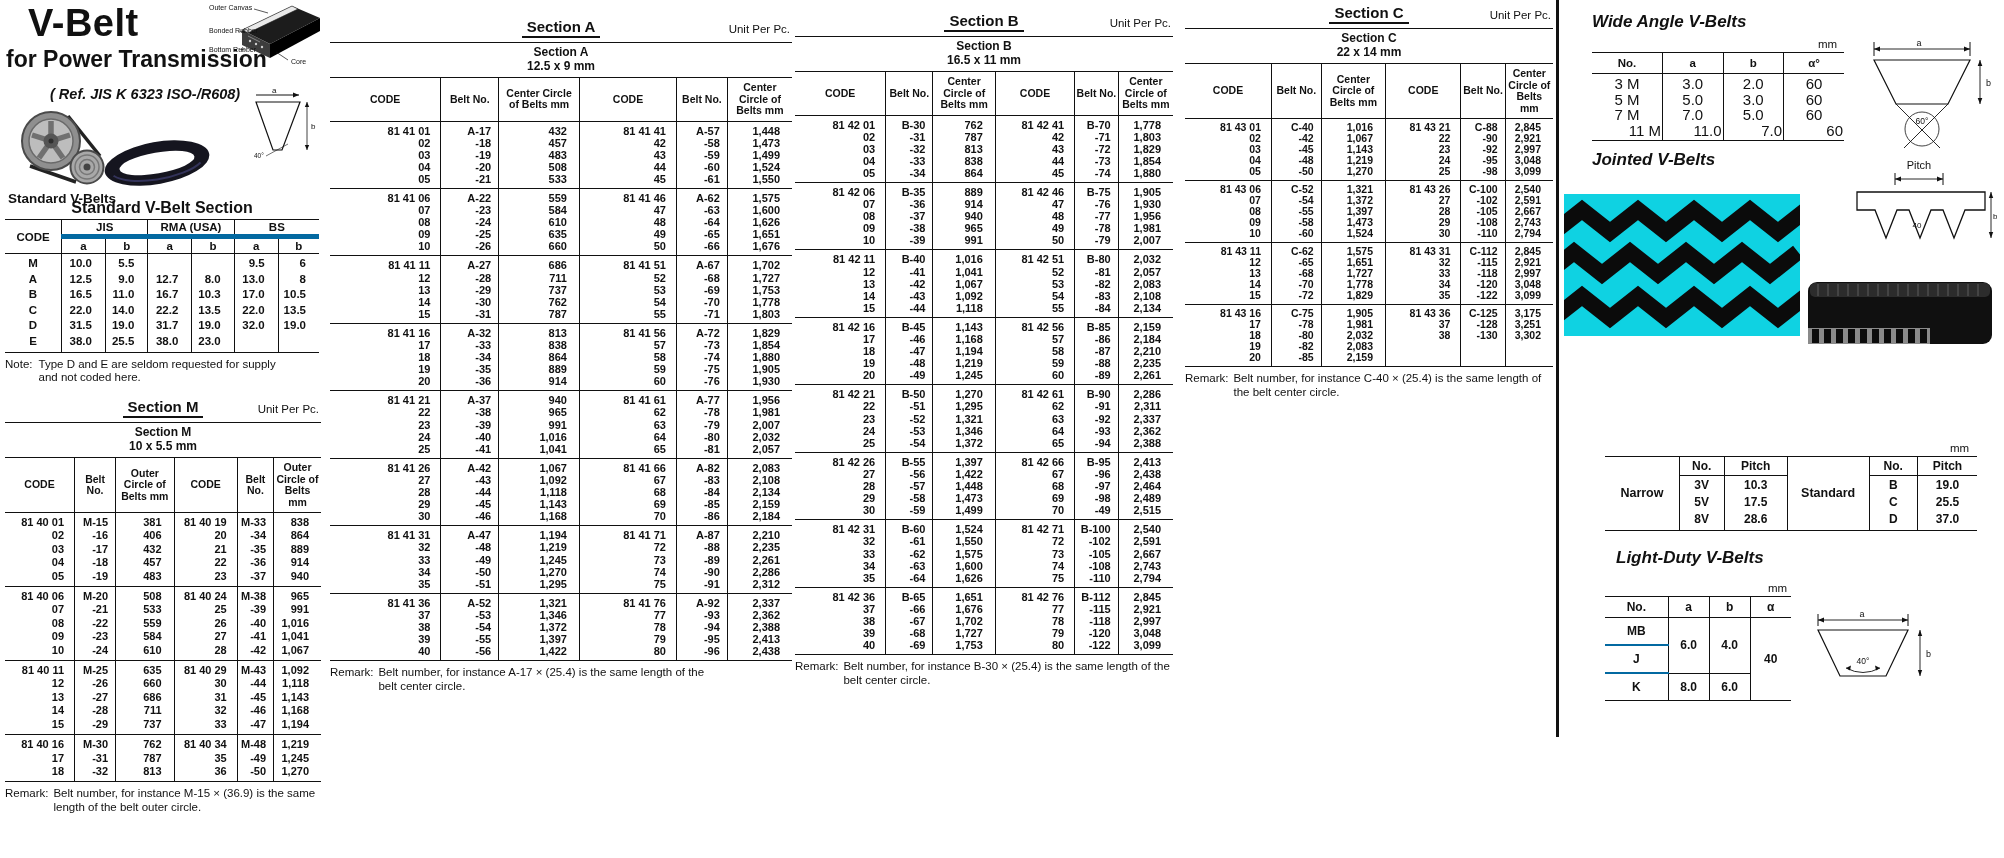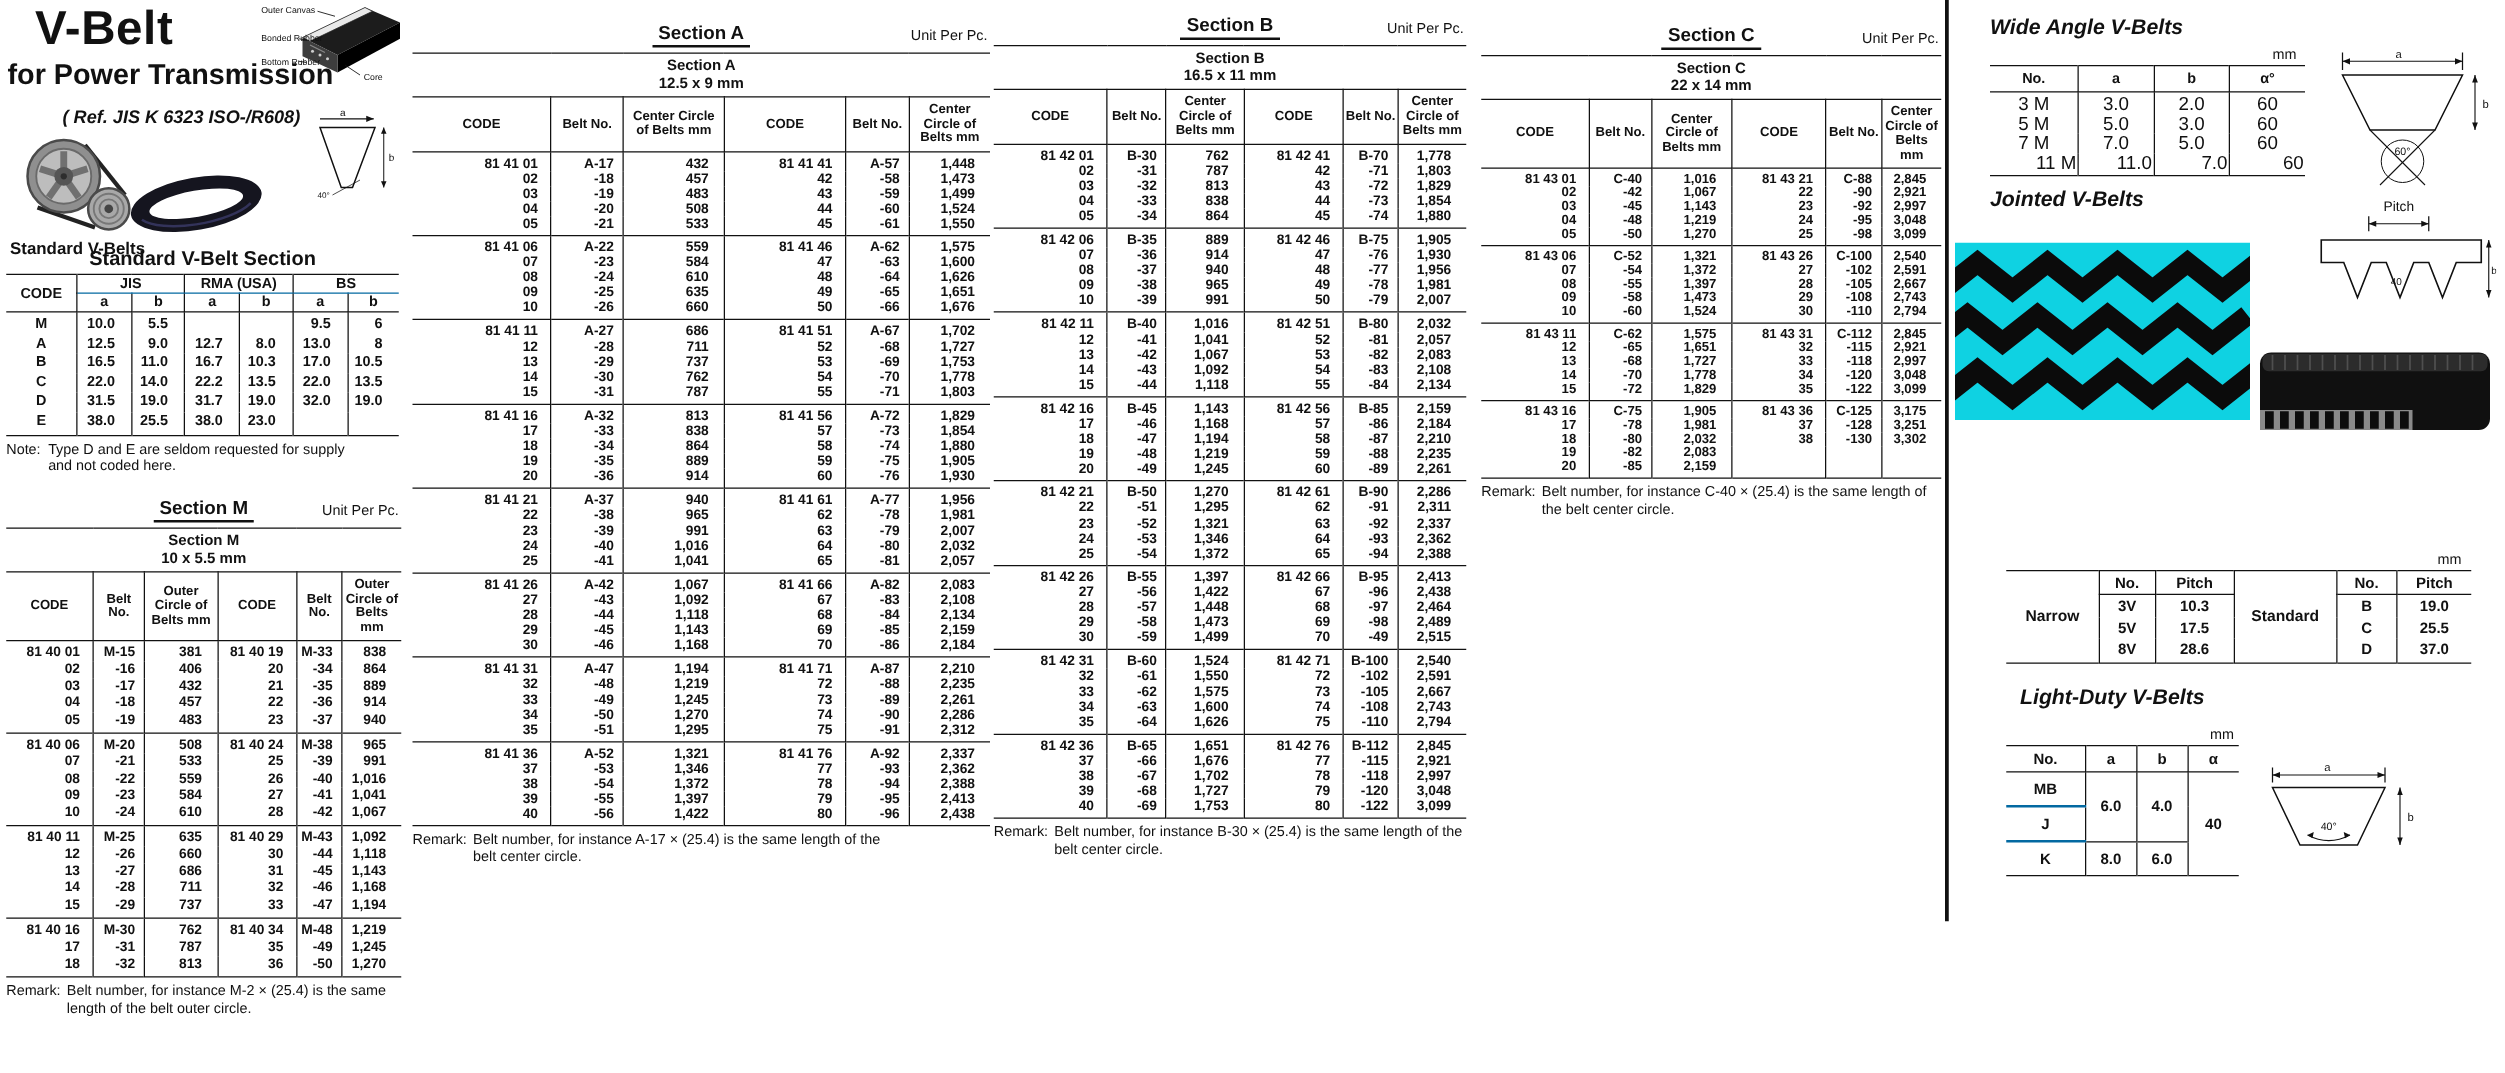--- a/index.html
+++ b/index.html
@@ -42,21 +42,21 @@
   .remark .rtxt{max-width:330px;}
   .extra-note{font-size:11.5px;line-height:13.5px;margin-top:9px;padding:0 6px 0 14px;}
 
   
   .std-wrap{left:5px;top:190px;width:314px;}
   .std-title{text-align:center;font-size:16px;font-weight:bold;margin:9px 0 2px;}
   .std-table{border-collapse:collapse;table-layout:fixed;width:100%;
     border-top:1.6px solid #111;border-bottom:1.6px solid #111;}
   .std-table th{font-size:11.5px;font-weight:bold;text-align:center;padding:1px 0;}
   .std-table th:not(:last-child){border-right:1px solid #111;}
-  .std-table tr.grp th{border-bottom:1px solid #0369a1;}
+  .std-table tr.grp th{border-bottom:5px solid #0369a1;}
   .std-table tr.sub th{border-bottom:1.6px solid #111;}
   .std-table td{font-size:11.5px;line-height:13.6px;font-weight:bold;}
   .std-table td:not(:last-child){border-right:1px solid #111;}
   .std-table td.c0{text-align:center;}
   .std-table td.c1,.std-table td.c2,.std-table td.c3,.std-table td.c4,
   .std-table td.c5,.std-table td.c6{text-align:right;padding-right:13px;}
   .std-table tbody tr.g-first td{padding-top:3px;}
   .std-table tbody tr.g-last td{padding-bottom:3px;}
   .note{display:flex;gap:6px;font-size:11.5px;line-height:13.5px;margin-top:5px;}
   .note .ntxt{max-width:250px;}
@@ -426,21 +426,21 @@
             <td class="c1">-32</td>
             <td class="c2">813</td>
             <td class="c3">36</td>
             <td class="c4">-50</td>
             <td class="c5">1,270</td>
           </tr>
         </tbody>
     </table>
     <div class="remark">
       <span>Remark:</span>
-      <span class="rtxt">Belt number, for instance M-2 × (25.4) is the same length of the belt outer circle.</span>
+      <span class="rtxt">Belt number, for instance M-15 × (36.9) is the same length of the belt outer circle.</span>
     </div>
   </section>
 
   <section class="abs" style="left:330px;top:18px;width:462px">
     <div class="sec-head">
       <span class="sec-title">Section A</span>
       <span class="sec-unit">Unit Per Pc.</span>
     </div>
     <table class="belt-table sz-a">
       <colgroup>
@@ -1148,21 +1148,21 @@
             <td class="c5">3,099</td>
           </tr>
         </tbody>
     </table>
     <div class="remark">
       <span>Remark:</span>
       <span class="rtxt">Belt number, for instance B-30 × (25.4) is the same length of the belt center circle.</span>
     </div>
   </section>
 
-  <section class="abs" style="left:1185px;top:20px;width:368px">
+  <section class="abs" style="left:1185px;top:4px;width:368px">
     <div class="sec-head">
       <span class="sec-title">Section C</span>
       <span class="sec-unit">Unit Per Pc.</span>
     </div>
     <table class="belt-table sz-c">
       <colgroup>
         <col style="width:23.5%">
           <col style="width:13.5%">
           <col style="width:17.5%">
         <col style="width:20.5%">

